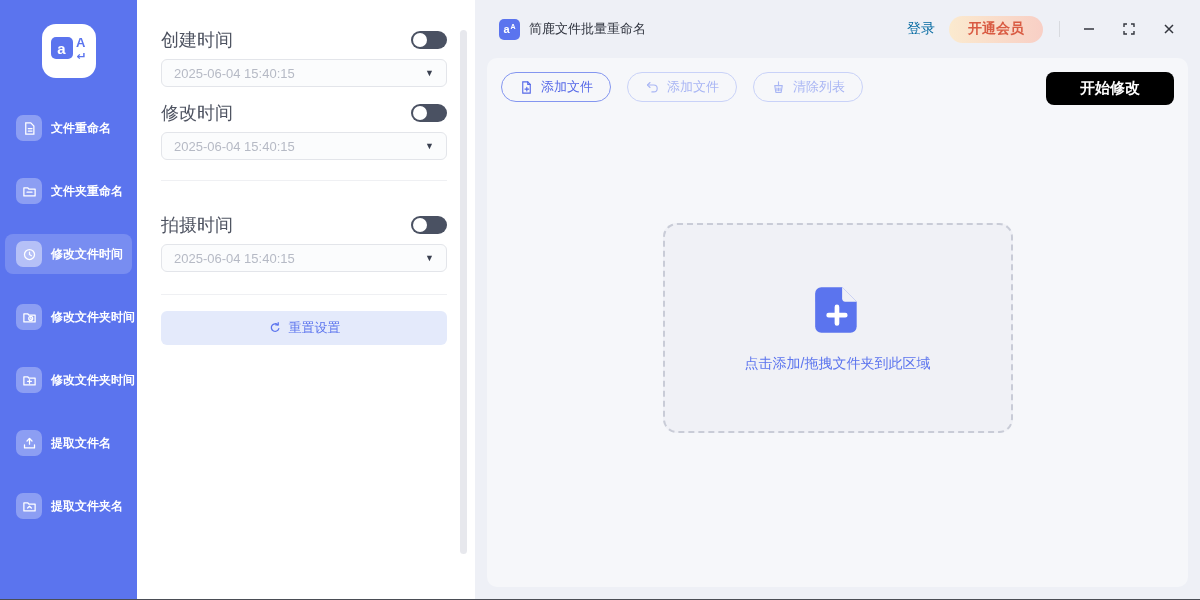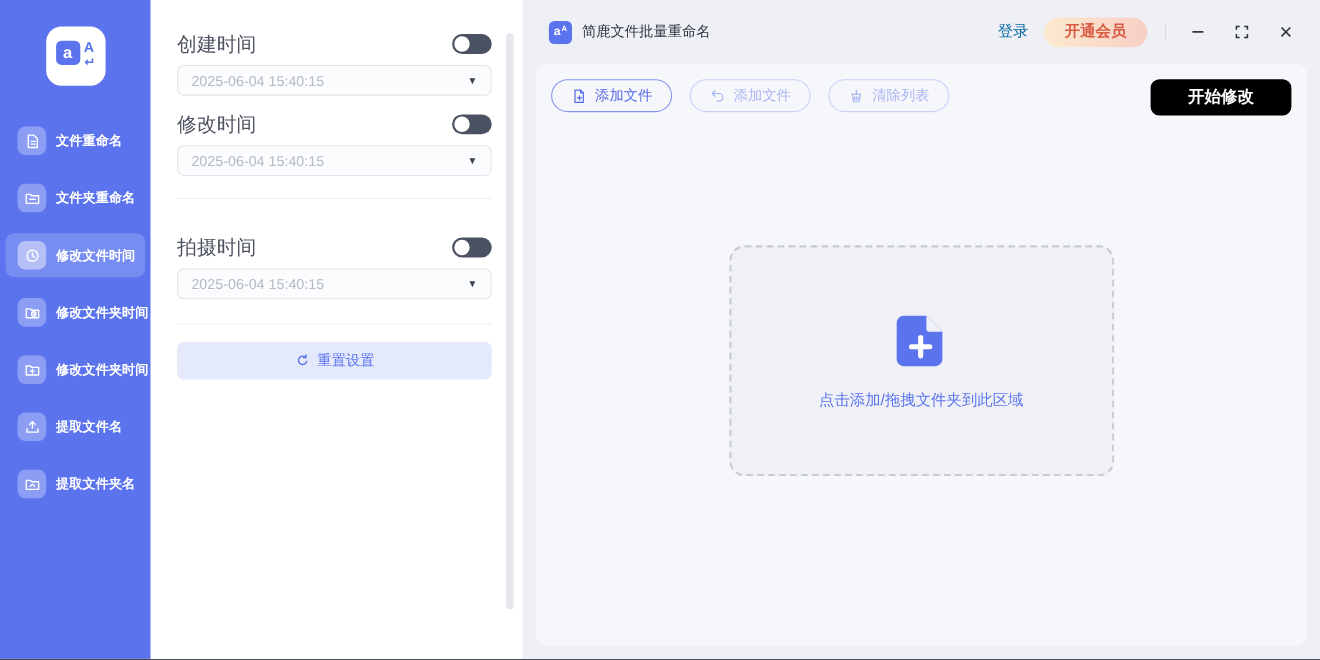--- a/index.html
+++ b/index.html
@@ -6,21 +6,21 @@
   html,body { width:1200px; height:600px; overflow:hidden; }
   body { font-family:"Liberation Sans","DejaVu Sans",sans-serif; }
   .window { display:flex; width:1200px; height:600px; border-bottom:1px solid #4a4d55; background:#fff; }
 
   
   .sidebar { width:137px; min-width:137px; background:#5B74EE; padding-top:22px; }
   .logo { width:54px; height:54px; background:#fff; border-radius:14px; margin:2px auto 30px; position:relative; }
   .logo .la { position:absolute; left:9px; top:13px; width:22px; height:22px; background:#5B74EE; border-radius:5px; color:#fff; font-weight:bold; font-size:15px; display:flex; align-items:center; justify-content:center; }
   .logo .lA { position:absolute; right:10px; top:11px; color:#5B74EE; font-weight:bold; font-size:13px; }
   .logo .larr { position:absolute; right:9px; top:26px; color:#5B74EE; font-size:11px; font-weight:bold; transform:scaleX(1.1); }
-  .menu { display:flex; flex-direction:column; gap:12px; }
+  .menu { display:flex; flex-direction:column; gap:23px; }
   .menu-item { display:flex; align-items:center; gap:9px; height:40px; margin:0 5px; padding-left:11px; border-radius:8px; cursor:pointer; }
   .menu-item.active { background:rgba(255,255,255,0.18); }
   .mi-icon { width:26px; height:26px; min-width:26px; background:rgba(255,255,255,0.3); border-radius:7px; display:flex; align-items:center; justify-content:center; }
   .menu-item.active .mi-icon { background:rgba(255,255,255,0.45); }
   .mi-icon svg { width:15px; height:15px; }
   .mi-label { color:#fff; font-size:12px; font-weight:bold; white-space:nowrap; letter-spacing:0; }
 
   
   .panel { width:338px; min-width:338px; background:#fff; padding:30px 28px 0 24px; position:relative; }
   .panel-title-row { display:flex; align-items:center; gap:8px; margin-bottom:24px; }

